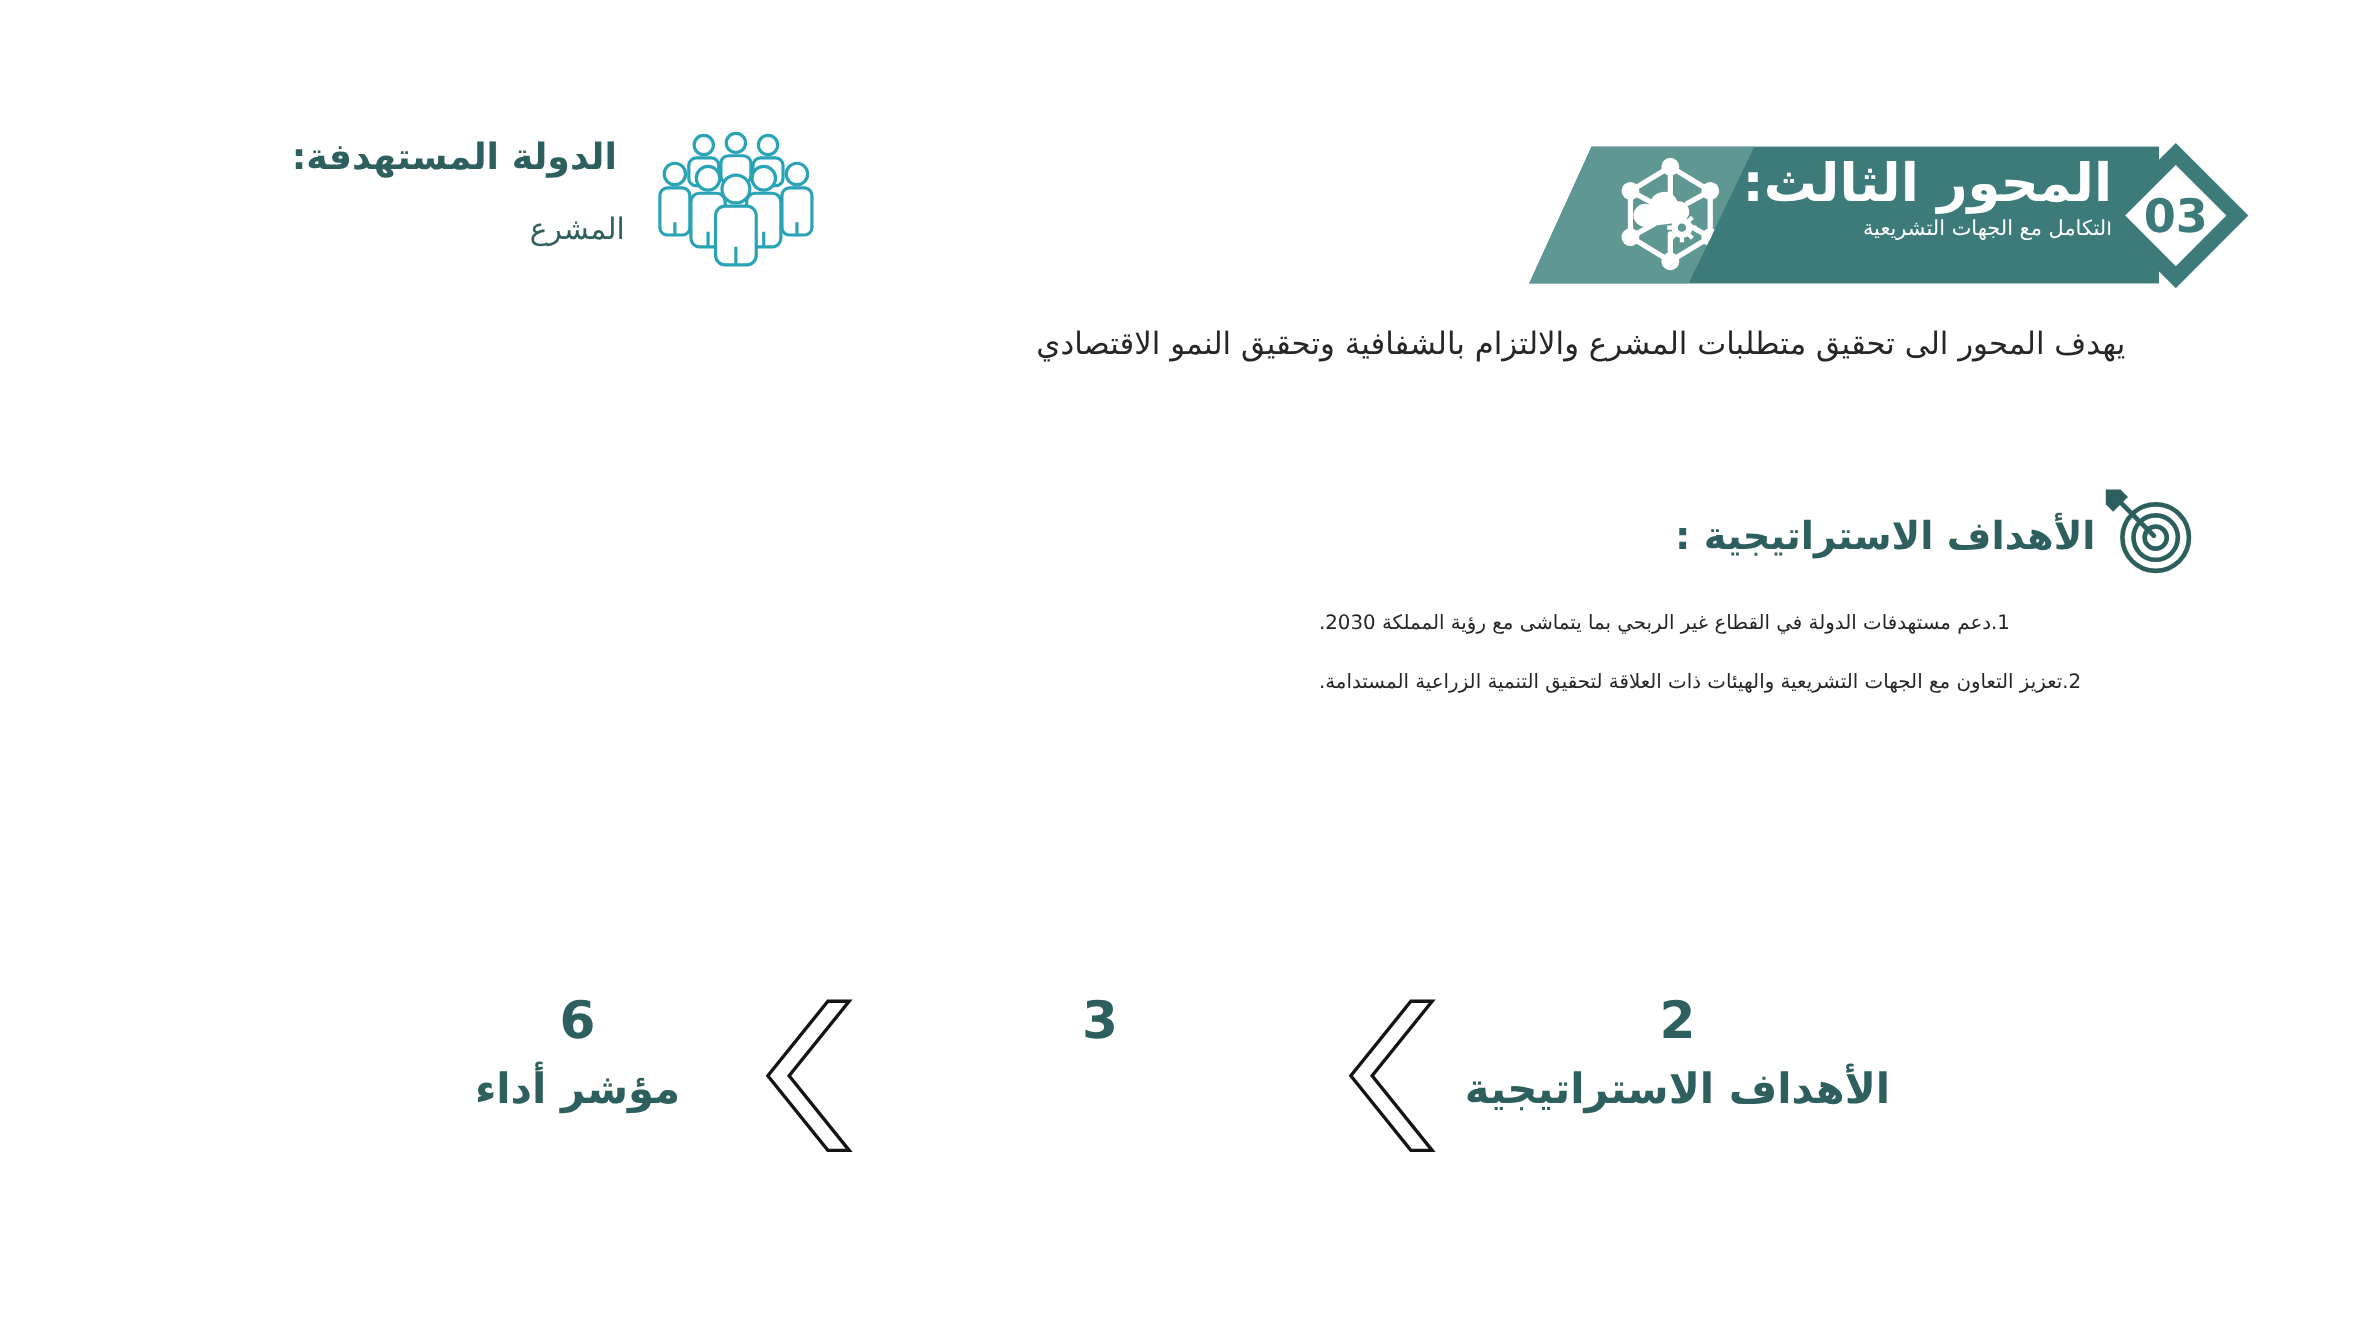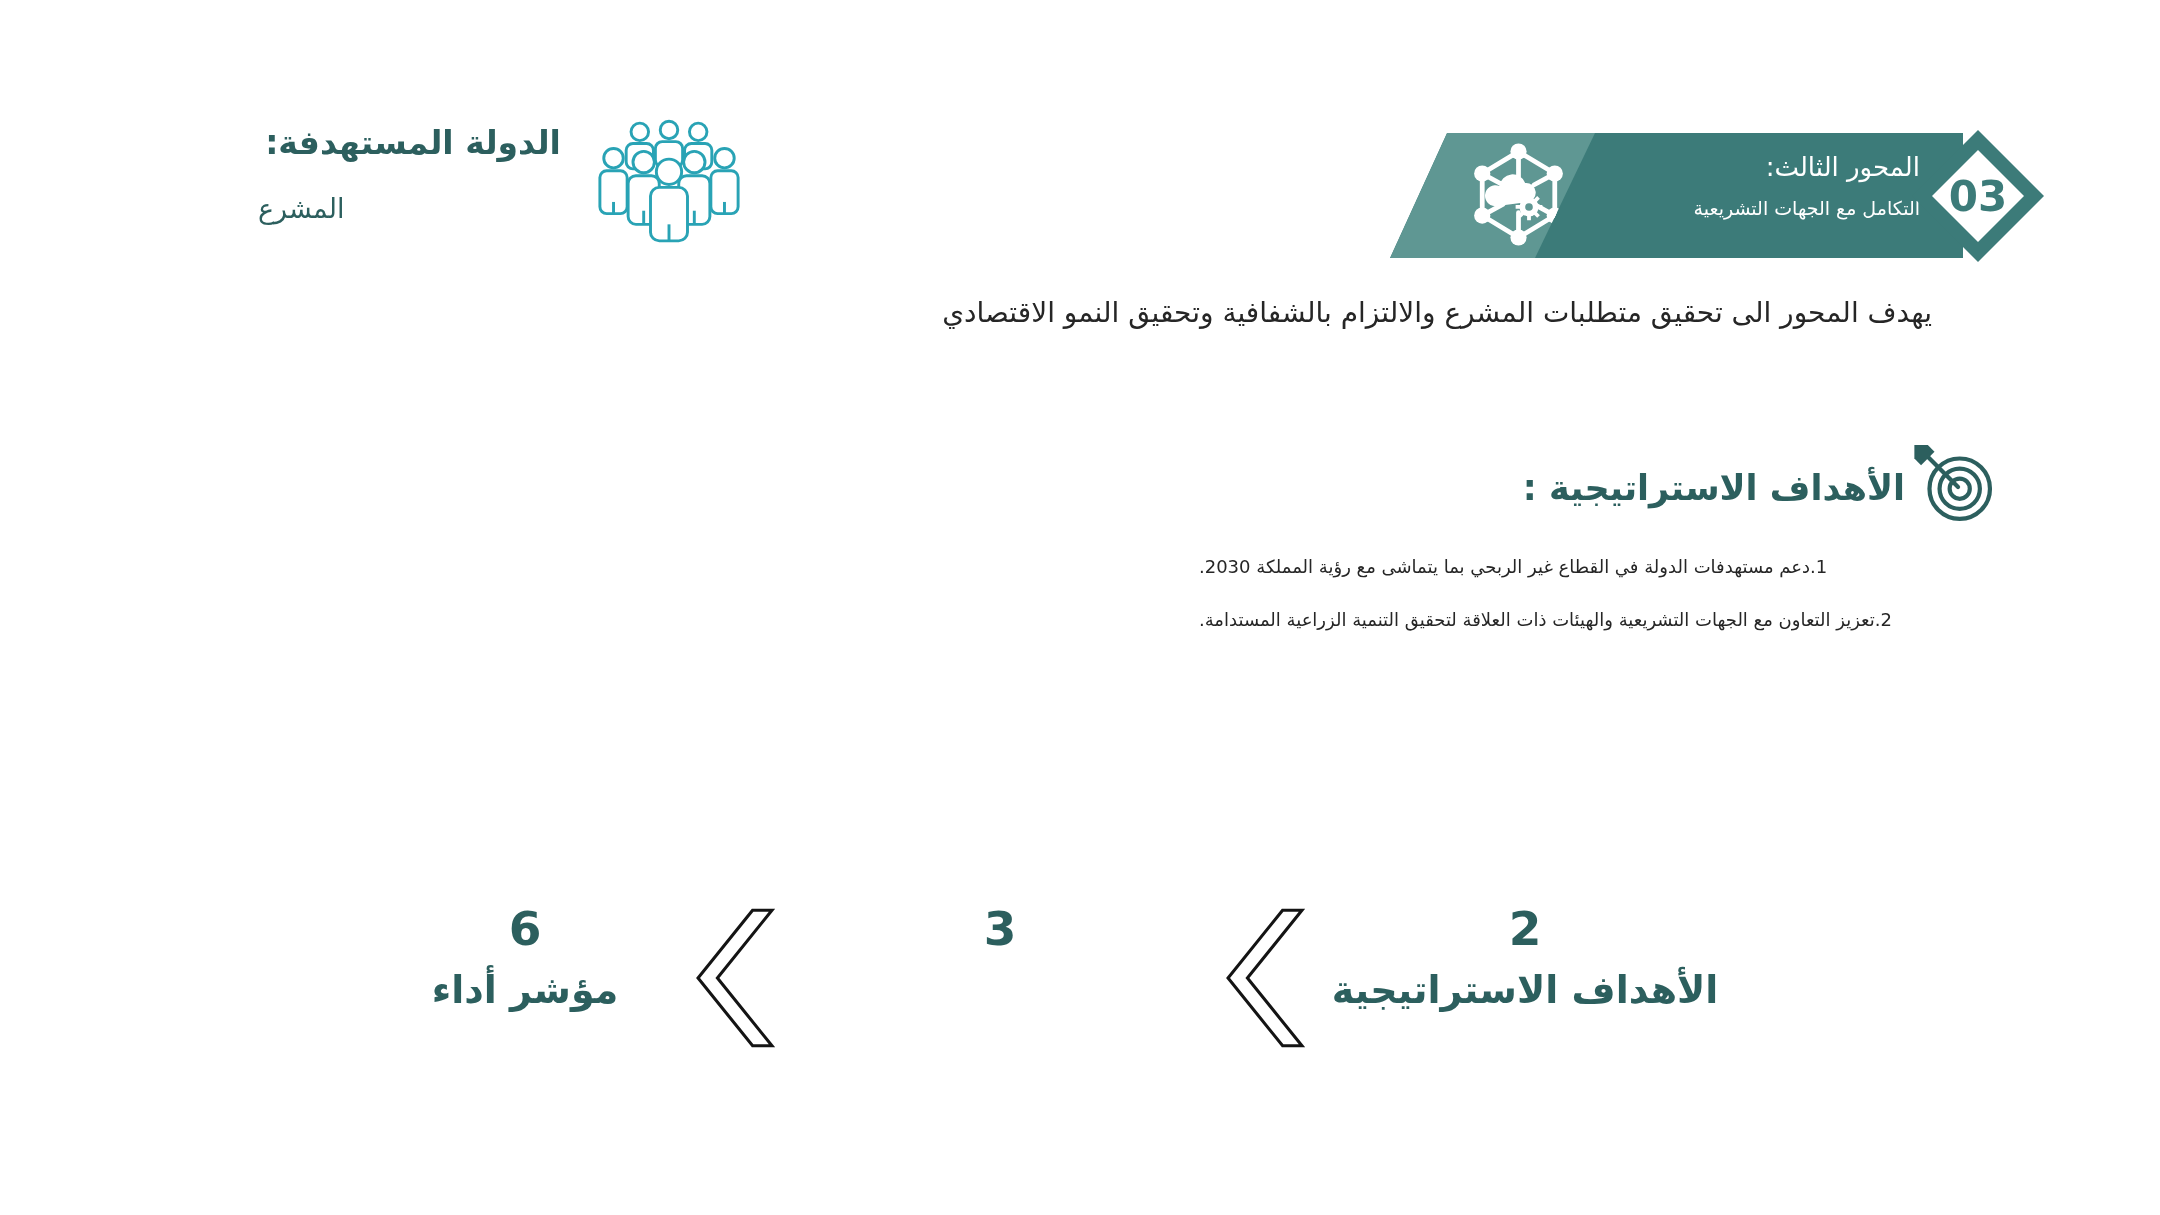--- a/index.html
+++ b/index.html
@@ -17,29 +17,29 @@
 
   
   .banner{position:absolute;left:1390px;top:133px;width:573px;height:125px;
     background:var(--teal-dark);
     clip-path:polygon(57px 0,100% 0,100% 100%,0 100%);}
   .banner-light{position:absolute;left:0;top:0;width:100%;height:100%;
     background:var(--teal-light);
     clip-path:polygon(57px 0,205px 0,145px 100%,0 100%);}
   .net-icon{position:absolute;left:76px;top:9px;color:#ffffff;}
   .banner-text{position:absolute;right:43px;top:11px;text-align:right;direction:rtl;color:#ffffff;white-space:nowrap;}
-  .banner-title{font-size:26px;font-weight:400;line-height:46px;}
+  .banner-title{font-size:48px;font-weight:700;line-height:46px;}
   .banner-subtitle{font-size:19px;font-weight:400;line-height:36px;}
   .diamond{position:absolute;left:1910px;top:128px;}
   .diamond text{font-family:"DejaVu Sans",sans-serif;}
 
   
   .tg-heading{position:absolute;left:258px;top:123px;width:310px;text-align:center;direction:rtl;
     color:var(--text-teal);font-size:33px;font-weight:700;white-space:nowrap;}
-  .tg-value{position:absolute;left:258px;top:193px;width:310px;text-align:left;direction:rtl;
+  .tg-value{position:absolute;left:258px;top:193px;width:310px;text-align:right;direction:rtl;
     color:var(--text-teal);font-size:27px;font-weight:400;}
   .people-icon{position:absolute;left:596px;top:116px;color:var(--cyan);}
 
   
   .intro{position:absolute;right:228px;top:293px;direction:rtl;text-align:right;white-space:nowrap;
     color:var(--text-dark);font-size:28px;line-height:40px;}
 
   
   .obj-head-text{position:absolute;right:255px;top:468px;direction:rtl;text-align:right;white-space:nowrap;
     color:var(--text-teal);font-size:35px;font-weight:700;}

